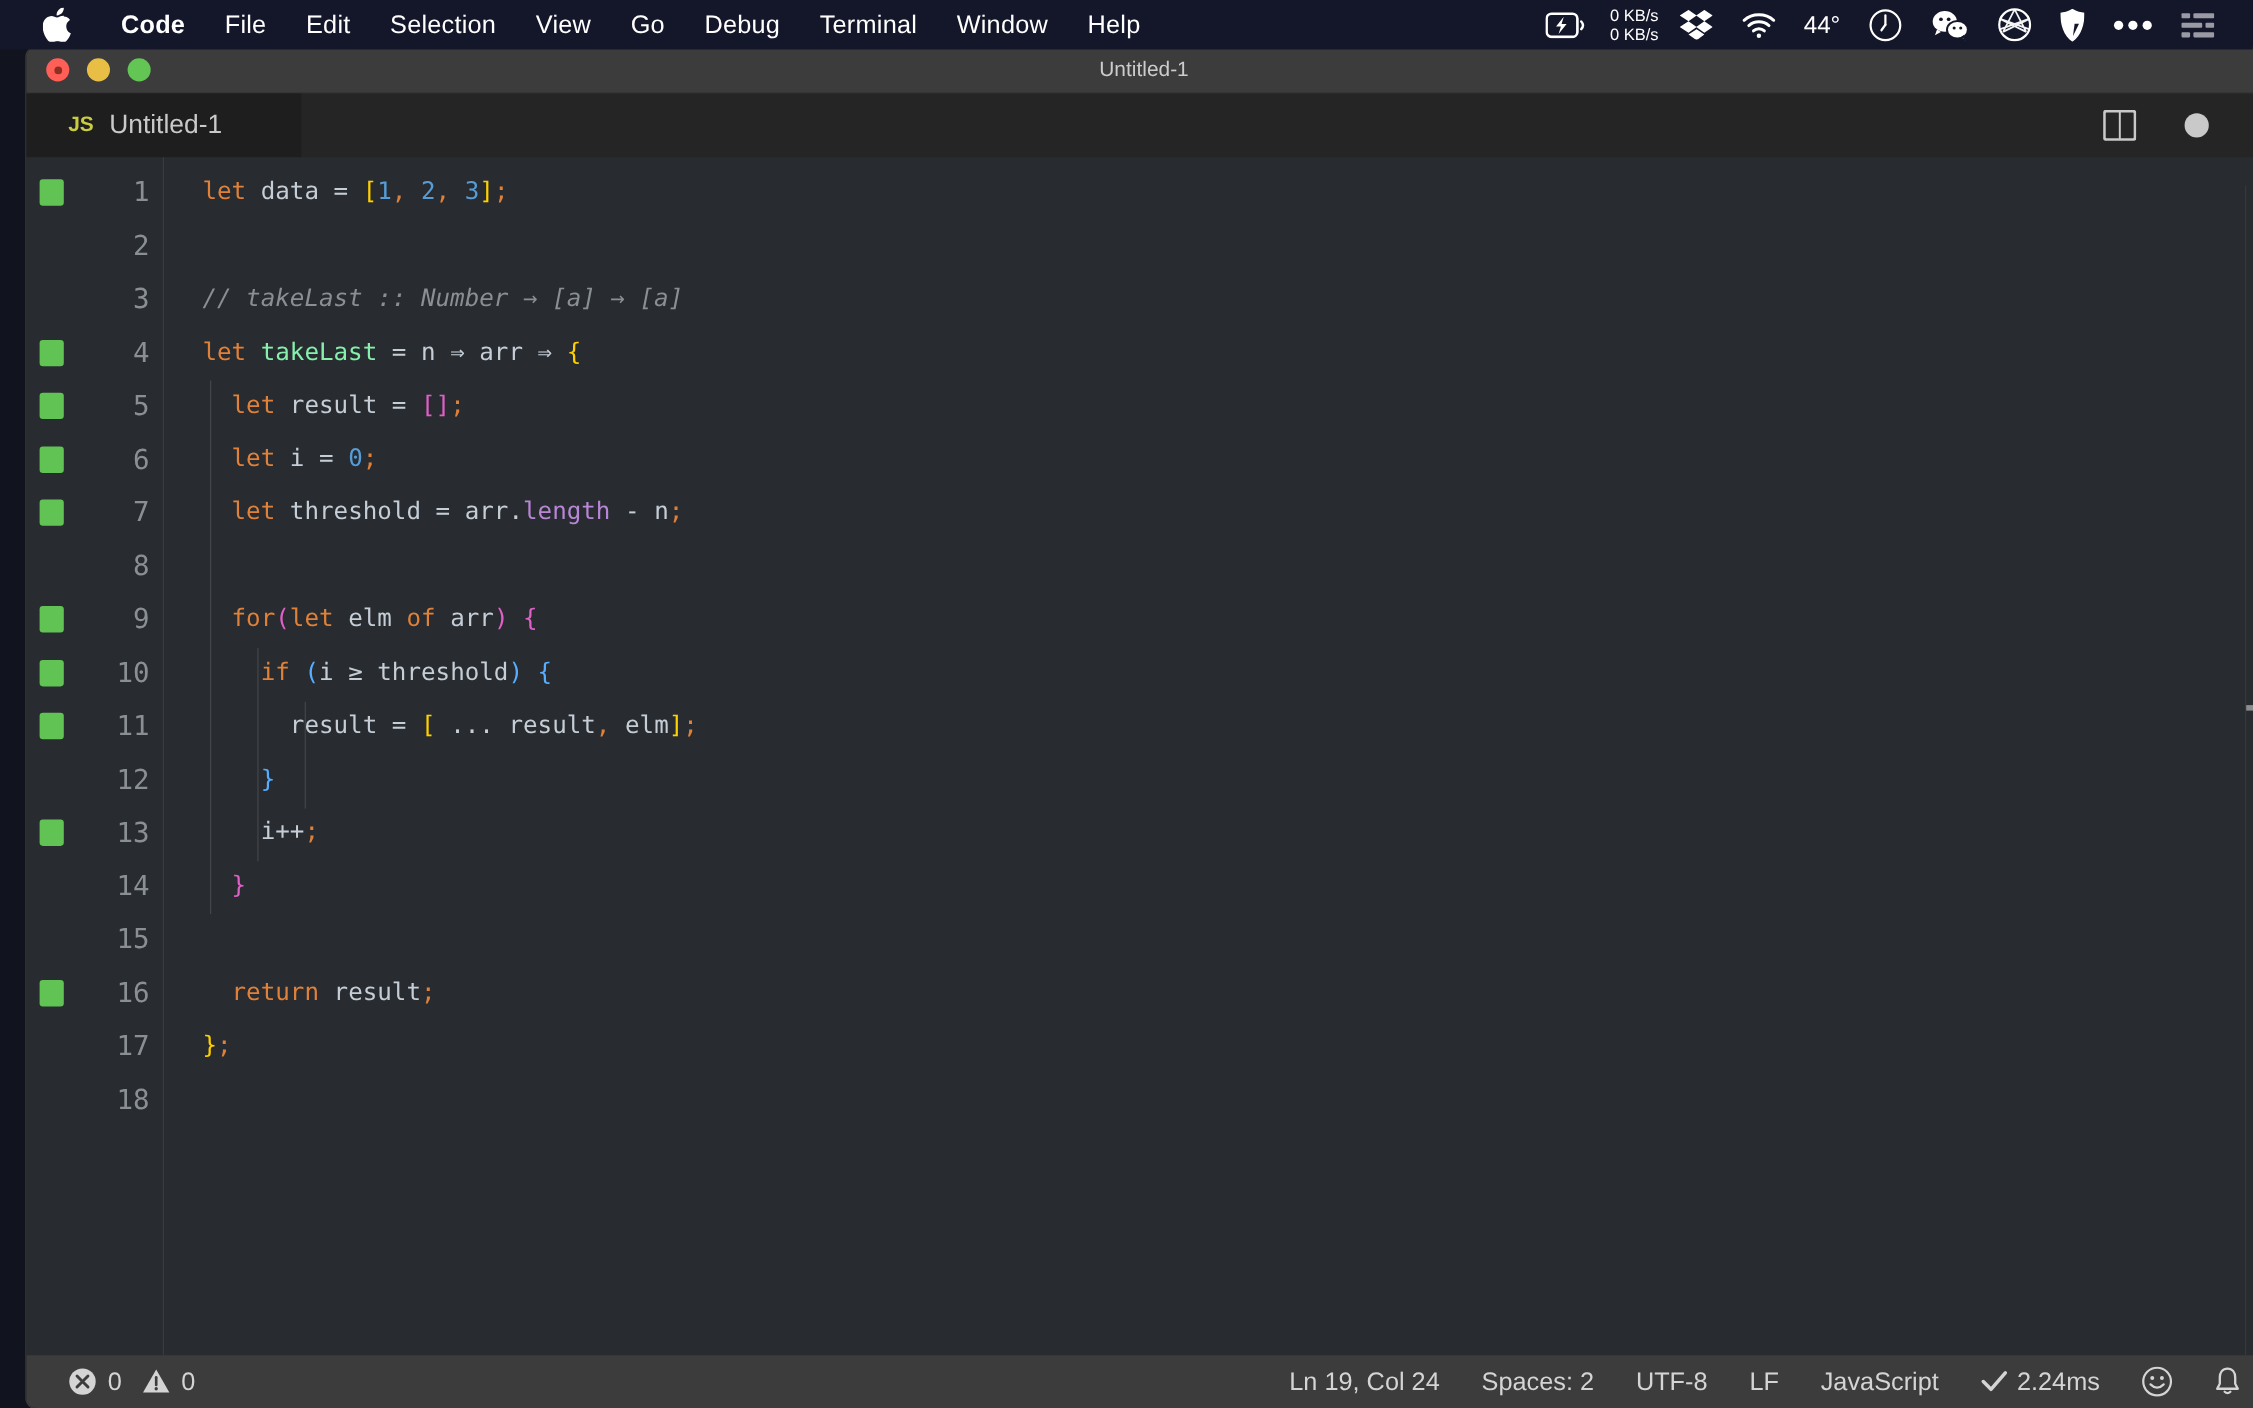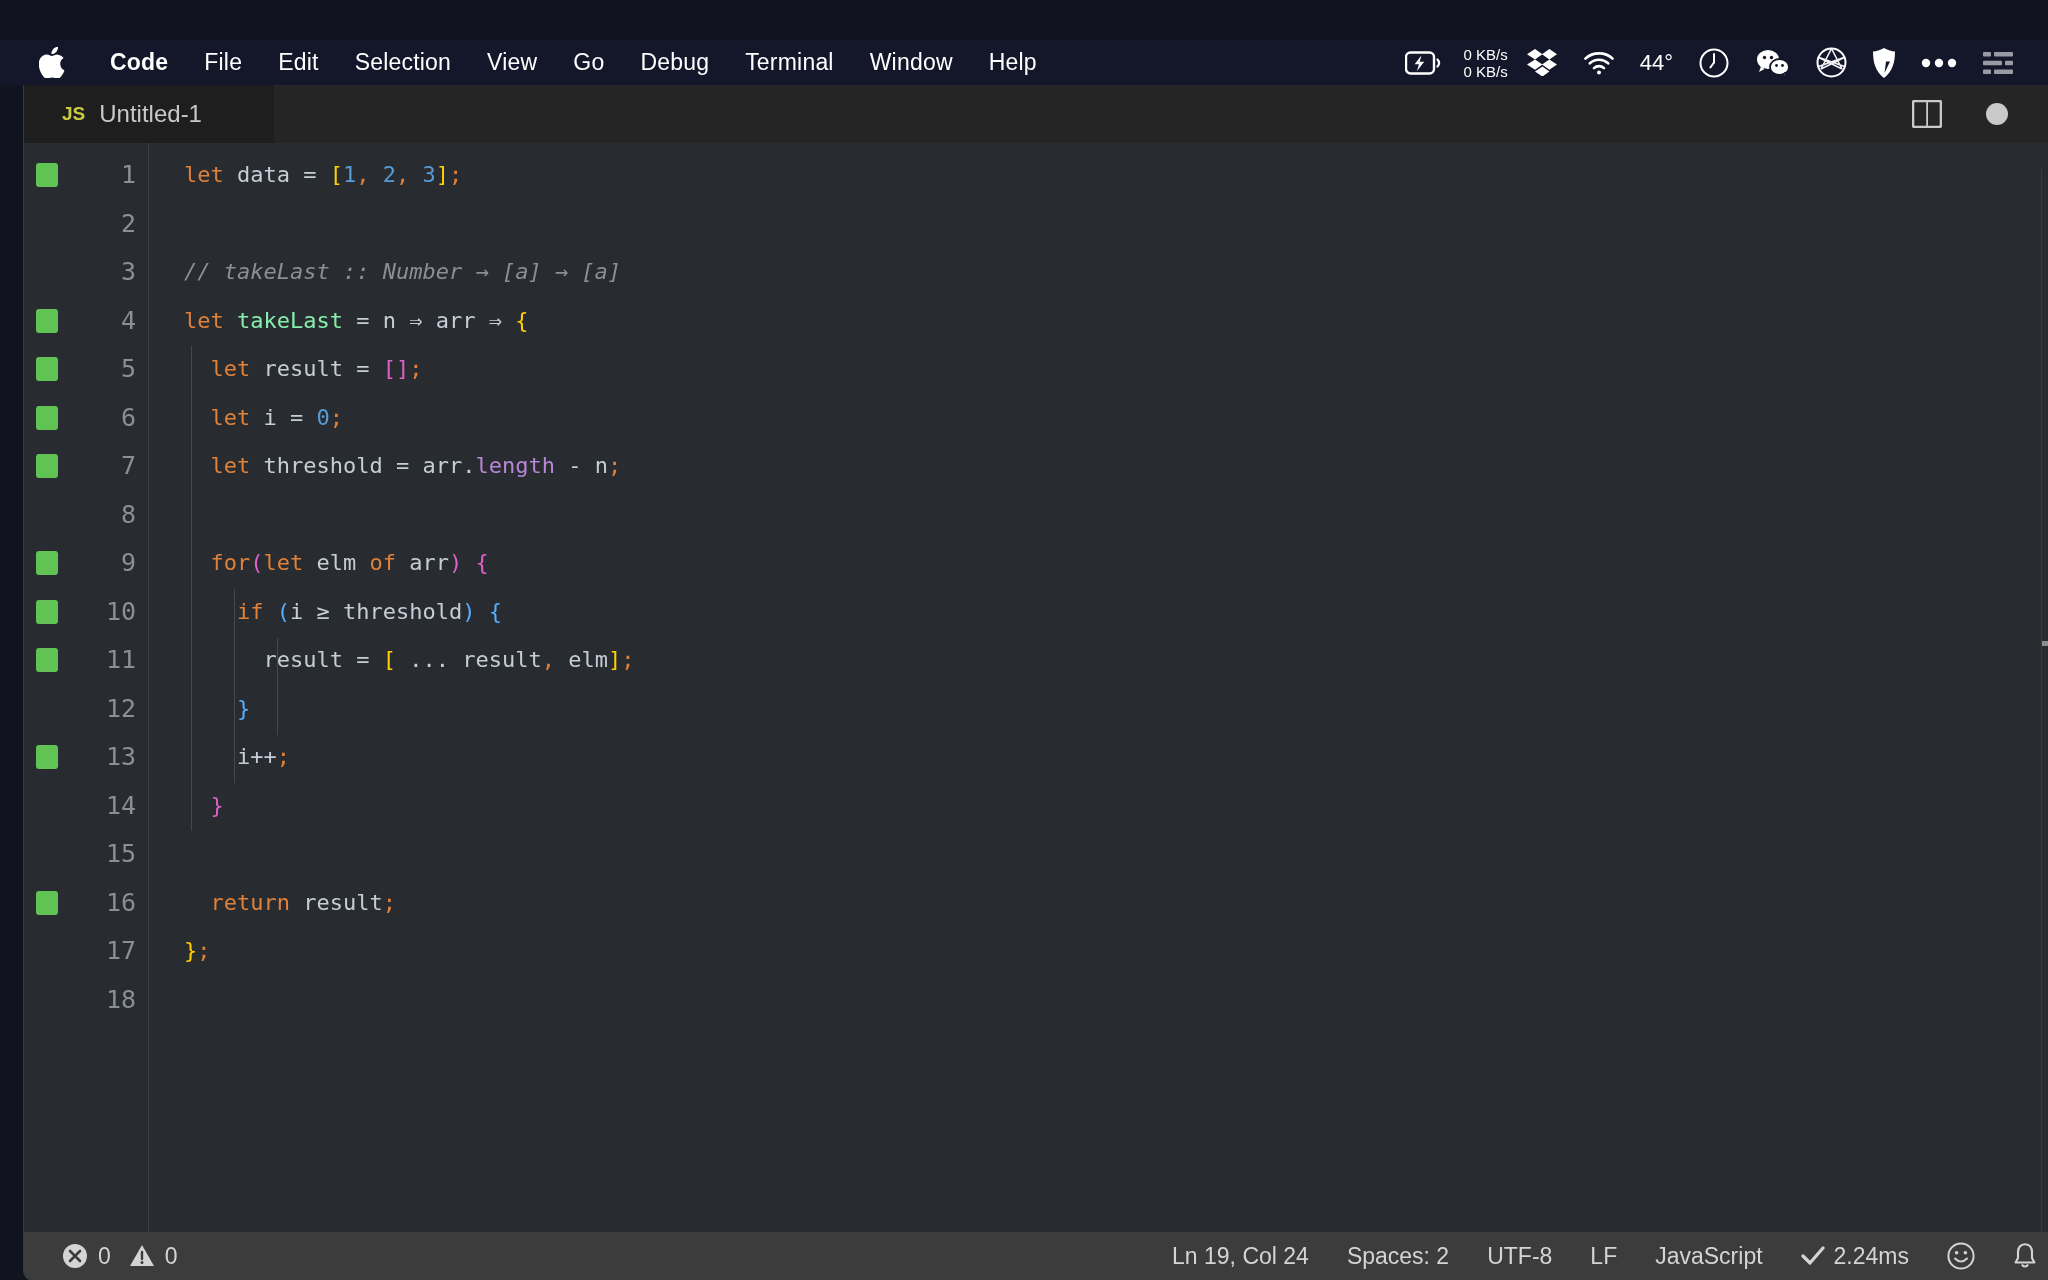--- a/index.html
+++ b/index.html
@@ -11,21 +11,20 @@
     -webkit-font-smoothing:antialiased;
   }
 
   
   #menubar{
     position:absolute; left:0; top:0; width:2048px; height:45px;
     background:#14162a;
     display:flex; align-items:center;
     color:#ffffff;
     z-index:50;
-    margin-top:40px;
   }
   .mb-left{ display:flex; align-items:center; height:45px; }
   .apple-logo{
     width:28px; height:33px; margin:0 26px 0 38px;
     display:flex; align-items:center; justify-content:center;
   }
   .mb-item{
     font-size:23px; padding:0 18px; line-height:45px;
     white-space:nowrap; letter-spacing:.2px;
   }

